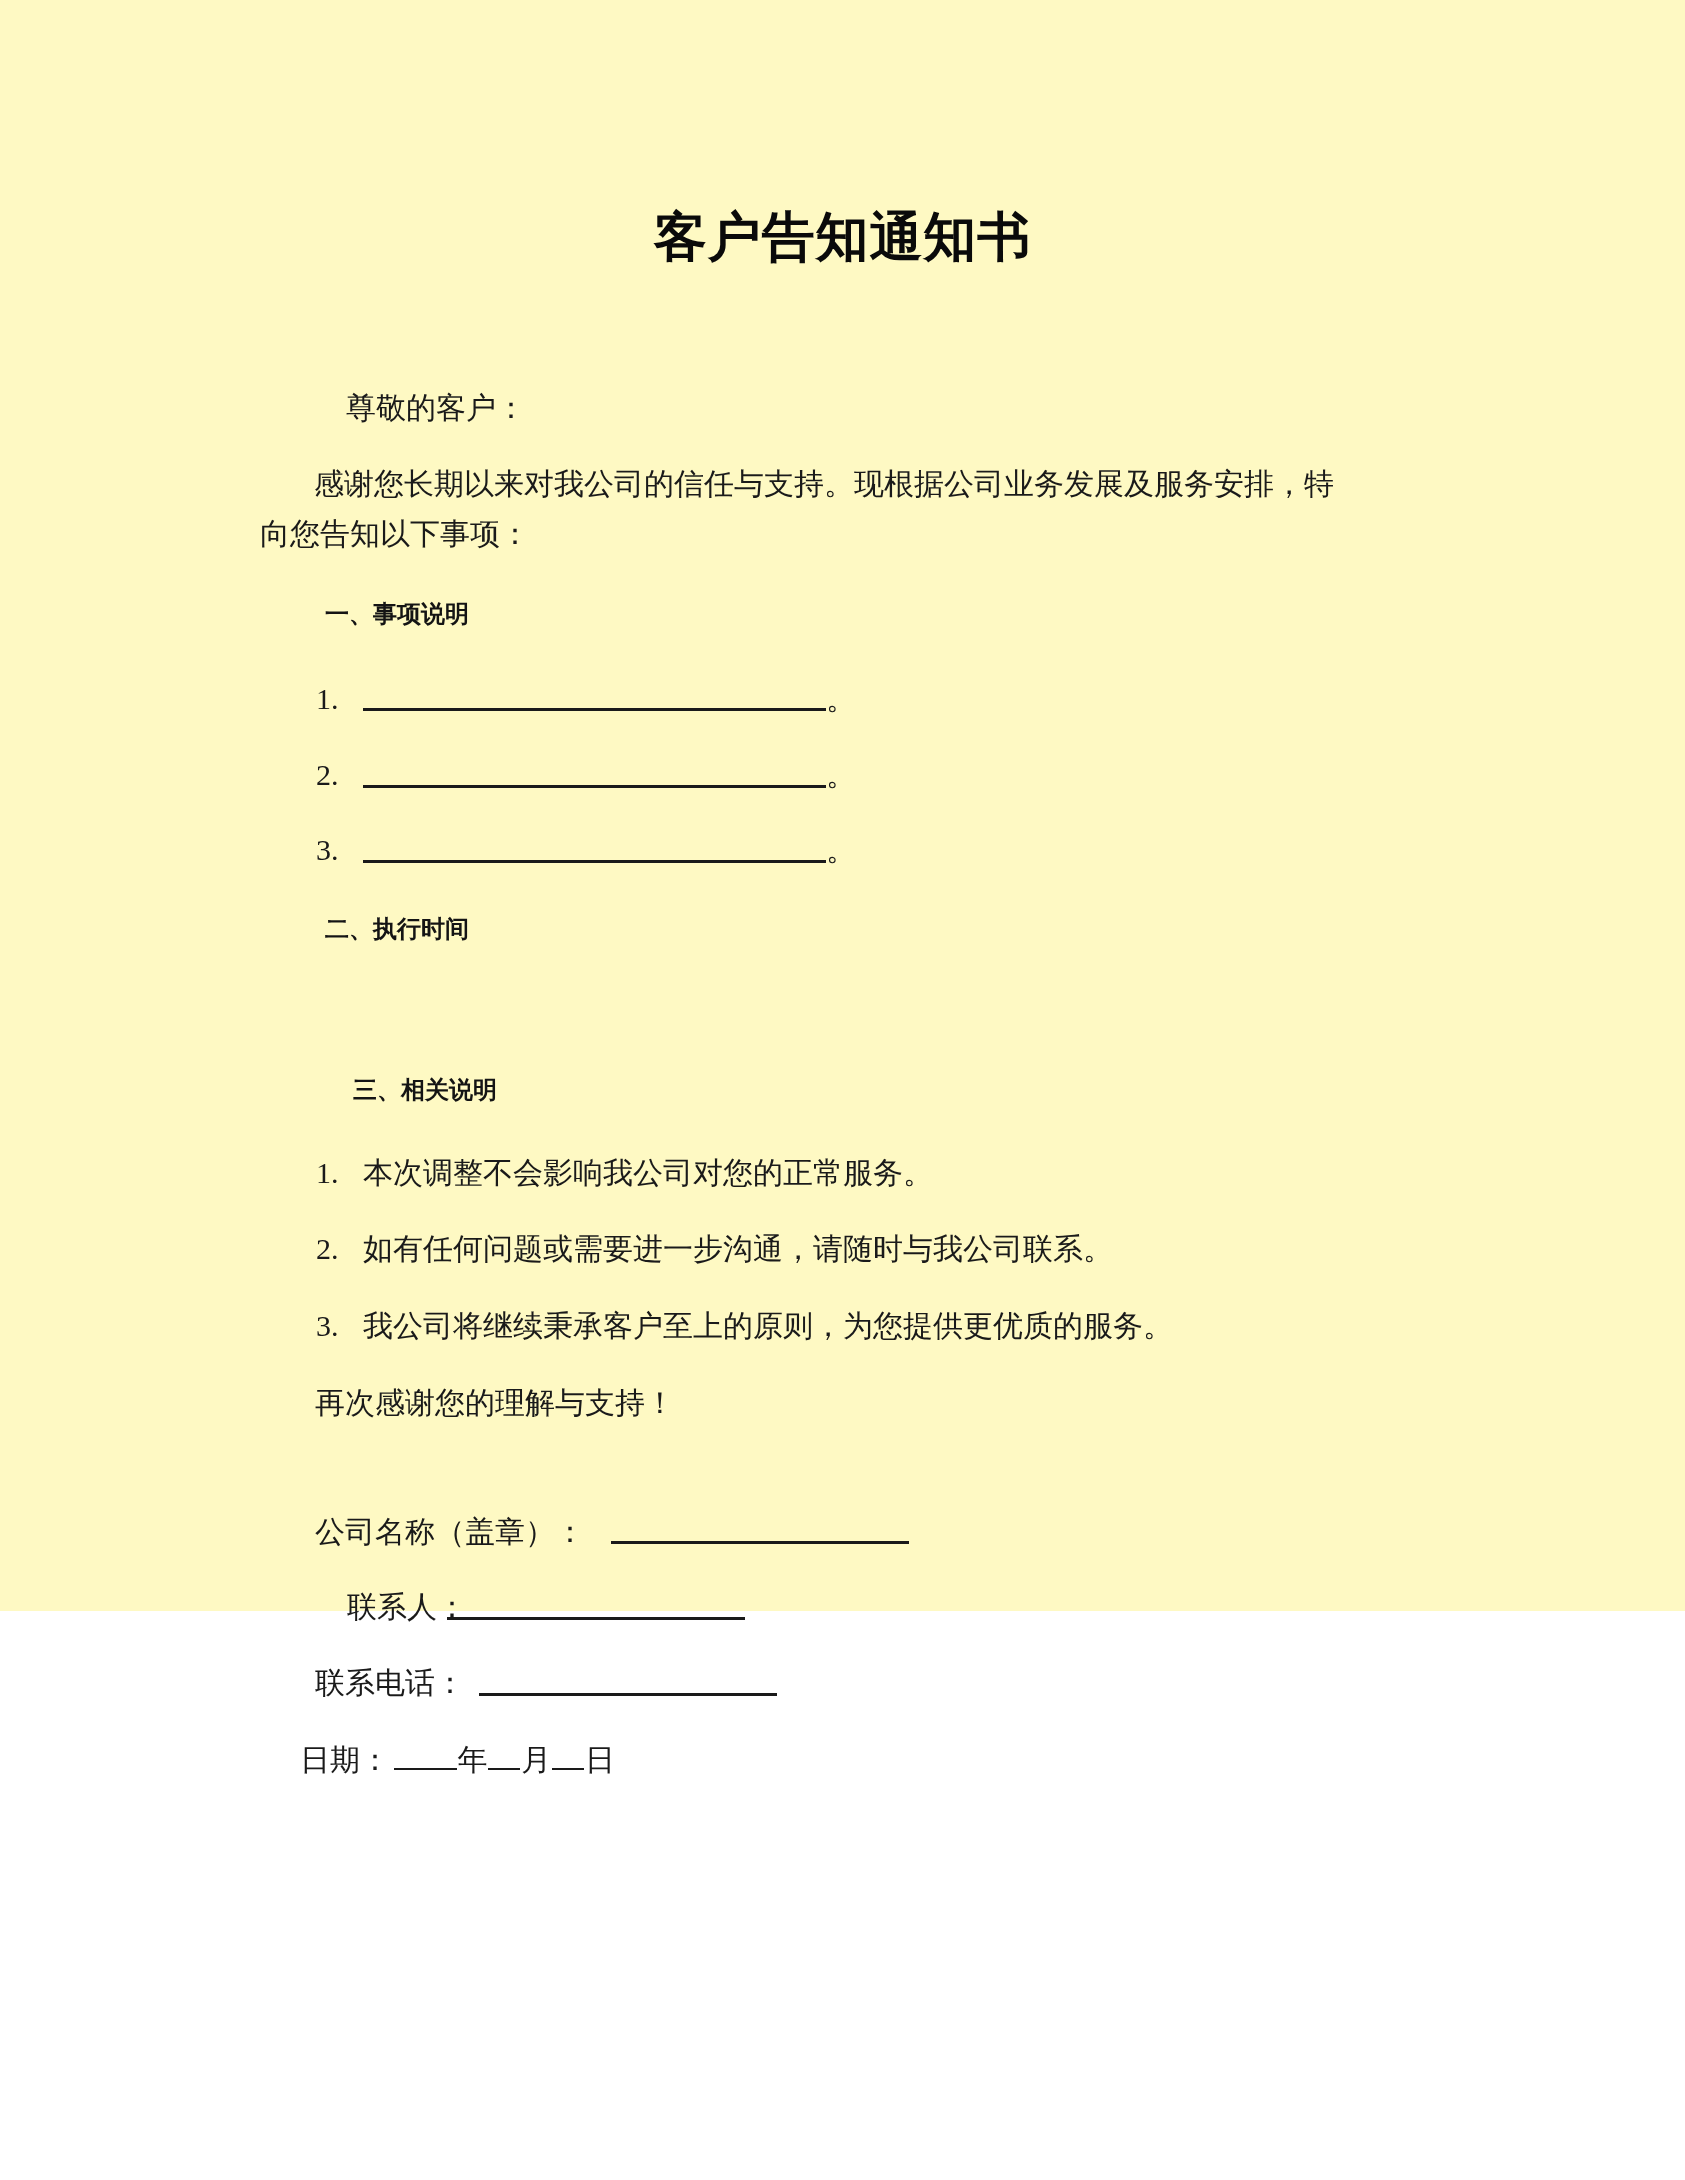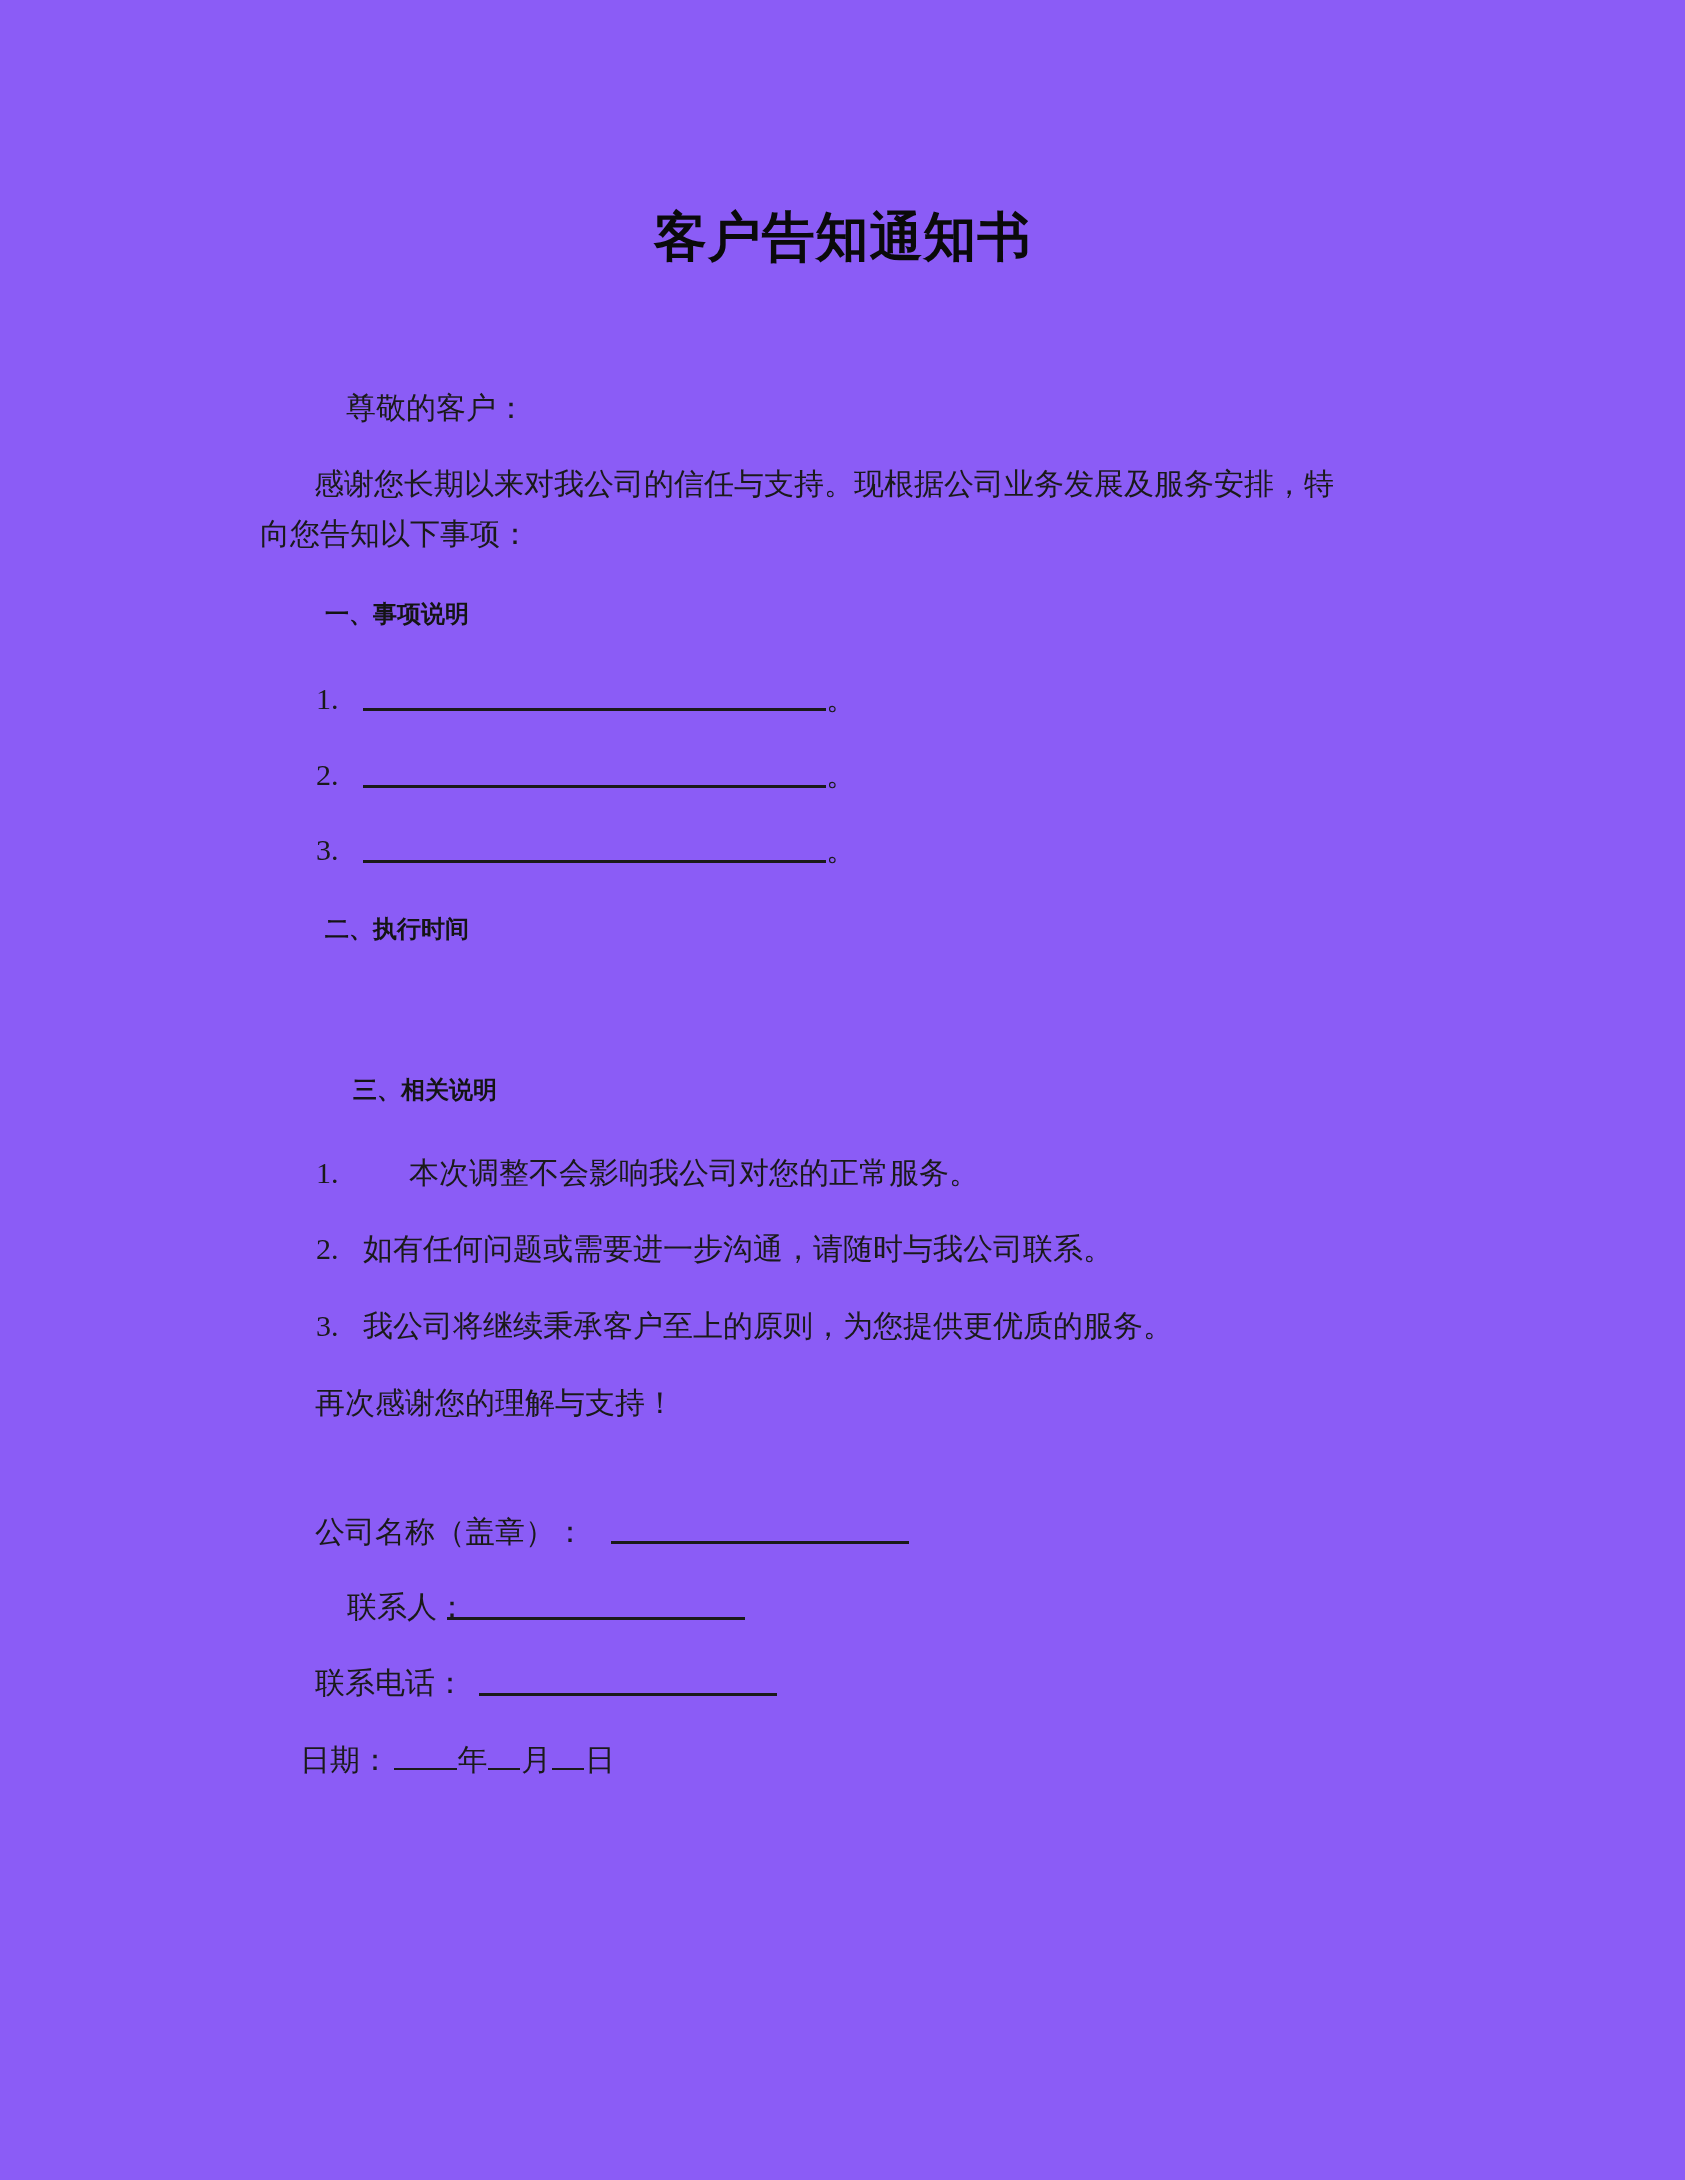--- a/index.html
+++ b/index.html
@@ -12,22 +12,22 @@
     height: 2180px;
     position: relative;
     overflow: hidden;
     font-family: "DejaVu Sans", "Liberation Sans", sans-serif;
     color: #111111;
   }
   .page {
     position: absolute;
     left: 0; top: 0;
     width: 1685px;
-    height: 2180px;
-    background: #8b5cf6;
+    height: 1611px;
+    background: #fef9c3;
   }
   .abs { position: absolute; white-space: nowrap; }
   .title {
     left: 0; width: 1685px;
     top: 204px;
     text-align: center;
     font-size: 53px;
     line-height: 65px;
     font-weight: bold;
     color: #0a0a0a;
@@ -100,21 +100,21 @@
     <div class="abs period" style="left:826px; top:830px;">。</div>
   </div>
 
   <div class="abs heading" style="left:325px; top:907px;">二、执行时间</div>
 
 
   <div class="abs heading" style="left:325px; top:1068px;margin-left:28px;">三、相关说明</div>
 
   <div>
     <div class="abs num" style="left:316px; top:1153px;">1.</div>
-    <div class="abs body-text" style="left:363px; top:1153px;margin-left:46px;">本次调整不会影响我公司对您的正常服务。</div>
+    <div class="abs body-text" style="left:363px; top:1153px;">本次调整不会影响我公司对您的正常服务。</div>
   </div>
   <div>
     <div class="abs num" style="left:316px; top:1229px;">2.</div>
     <div class="abs body-text" style="left:363px; top:1229px;">如有任何问题或需要进一步沟通，请随时与我公司联系。</div>
   </div>
   <div>
     <div class="abs num" style="left:316px; top:1306px;">3.</div>
     <div class="abs body-text" style="left:363px; top:1306px;">我公司将继续秉承客户至上的原则，为您提供更优质的服务。</div>
   </div>
 

